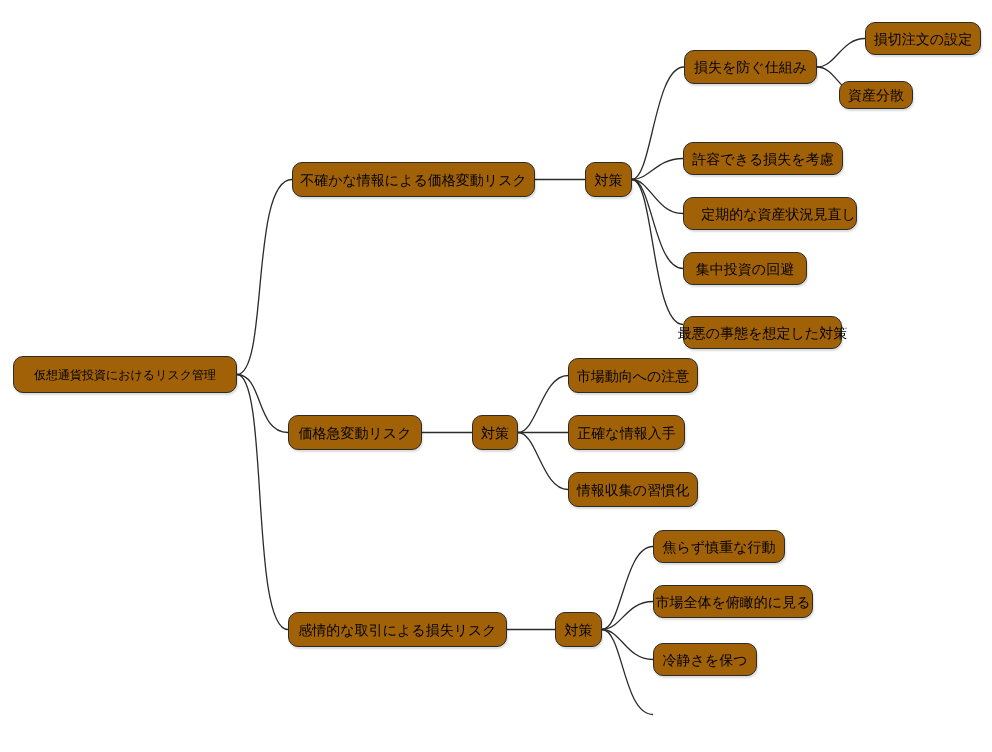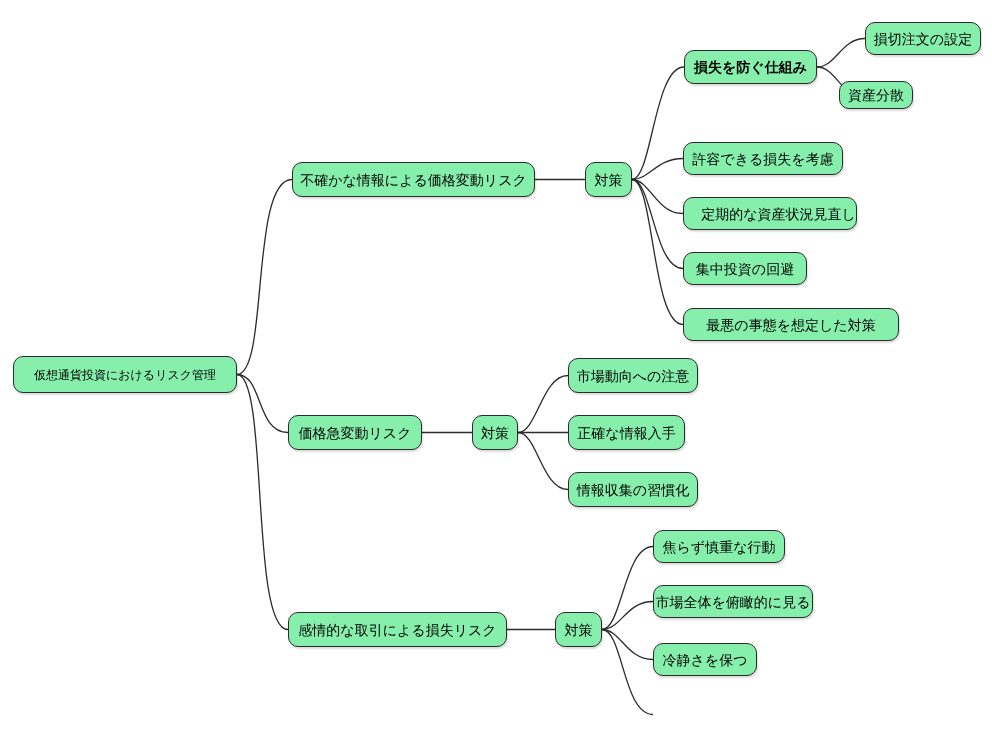--- a/index.html
+++ b/index.html
@@ -17,43 +17,43 @@
     width: 992px; height: 752px;
   }
   .edges path {
     fill: none;
     stroke: #2b2b2b;
     stroke-width: 1.3;
   }
   .node {
     position: absolute;
     box-sizing: border-box;
-    background: #86efac;
+    background: #a16207;
     border: 1.5px solid #2b2b2b;
     border-radius: 10px;
     display: flex;
     align-items: center;
     justify-content: center;
     font-size: 14px;
     line-height: 1;
     color: #000000;
     white-space: nowrap;
     box-shadow: 1px 2px 2px rgba(0,0,0,0.14);
   }
   #n-root { left: 13px;  top: 356px; width: 224px; height: 37px; font-size: 12px; }
 
   #n-b1   { left: 292px; top: 162px; width: 243px; height: 35px; }
   #n-t1   { left: 585px; top: 162px; width: 47px;  height: 35px; }
-  #n-c11  { left: 684px; top: 50px;  width: 133px; height: 34px; font-weight: bold; }
+  #n-c11  { left: 684px; top: 50px;  width: 133px; height: 34px; }
   #n-c111 { left: 865px; top: 22px;  width: 116px; height: 33px; }
   #n-c112 { left: 839px; top: 81px;  width: 74px;  height: 28px; }
   #n-c12  { left: 683px; top: 142px; width: 160px; height: 33px; }
   #n-c13  { left: 683px; top: 197px; width: 174px; height: 33px; padding-left: 17px; }
   #n-c14  { left: 683px; top: 252px; width: 124px; height: 33px; }
-  #n-c15  { left: 683px; top: 308px; width: 216px; height: 33px; }
+  #n-c15  { left: 683px; top: 316px; width: 159px; height: 33px; }
 
   #n-b2   { left: 288px; top: 415px; width: 134px; height: 35px; }
   #n-t2   { left: 472px; top: 415px; width: 46px;  height: 35px; }
   #n-c21  { left: 568px; top: 358px; width: 130px; height: 35px; }
   #n-c22  { left: 568px; top: 415px; width: 117px; height: 35px; }
   #n-c23  { left: 568px; top: 472px; width: 130px; height: 35px; }
 
   #n-b3   { left: 288px; top: 612px; width: 219px; height: 35px; }
   #n-t3   { left: 555px; top: 612px; width: 47px;  height: 35px; }
   #n-c31  { left: 653px; top: 530px; width: 132px; height: 33px; }

